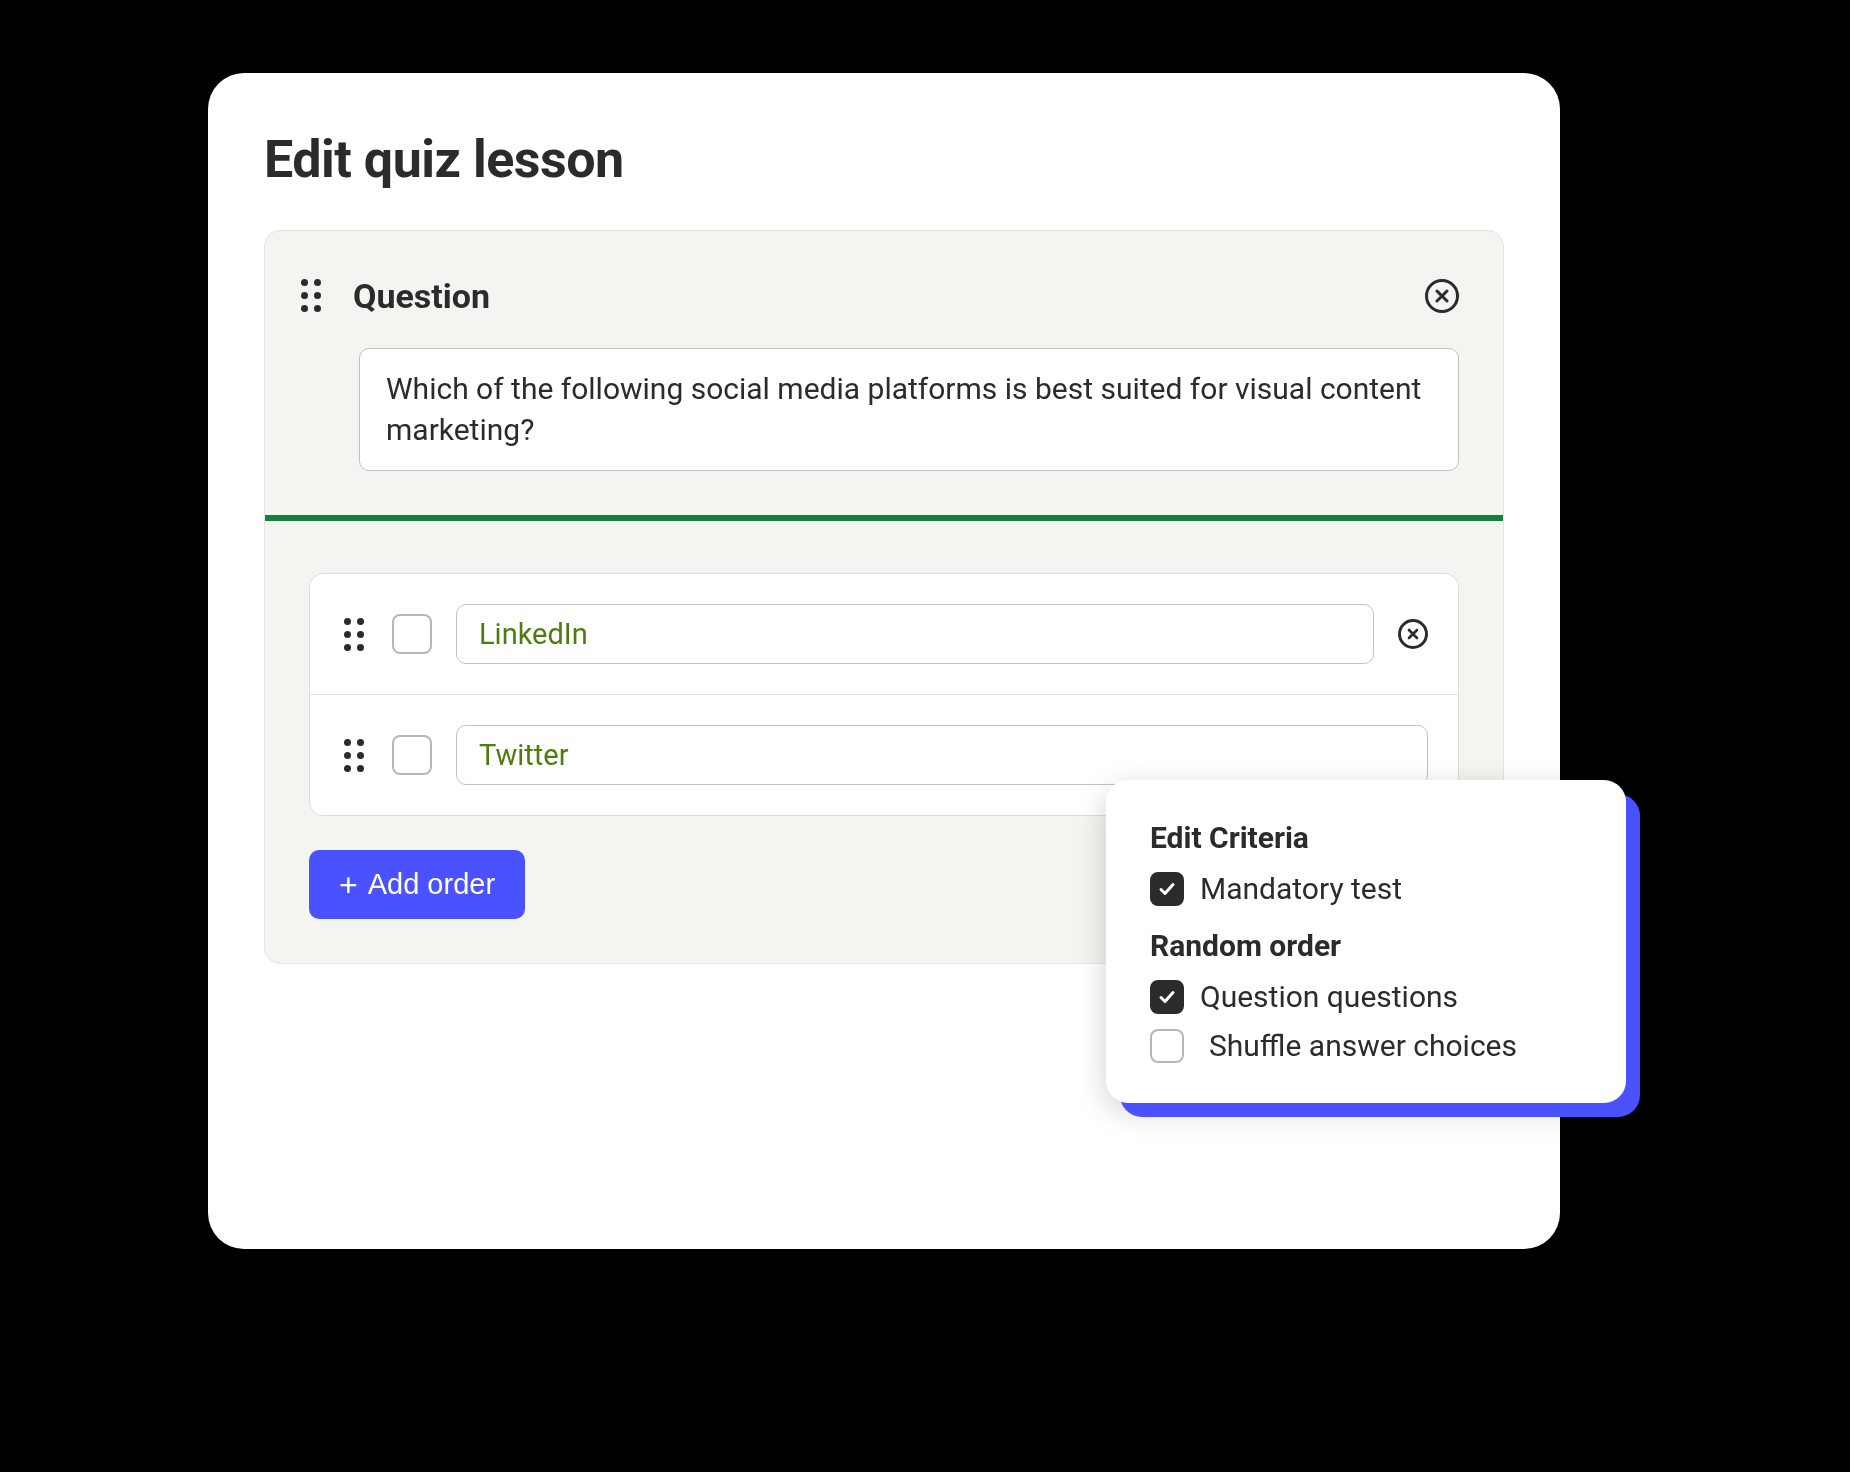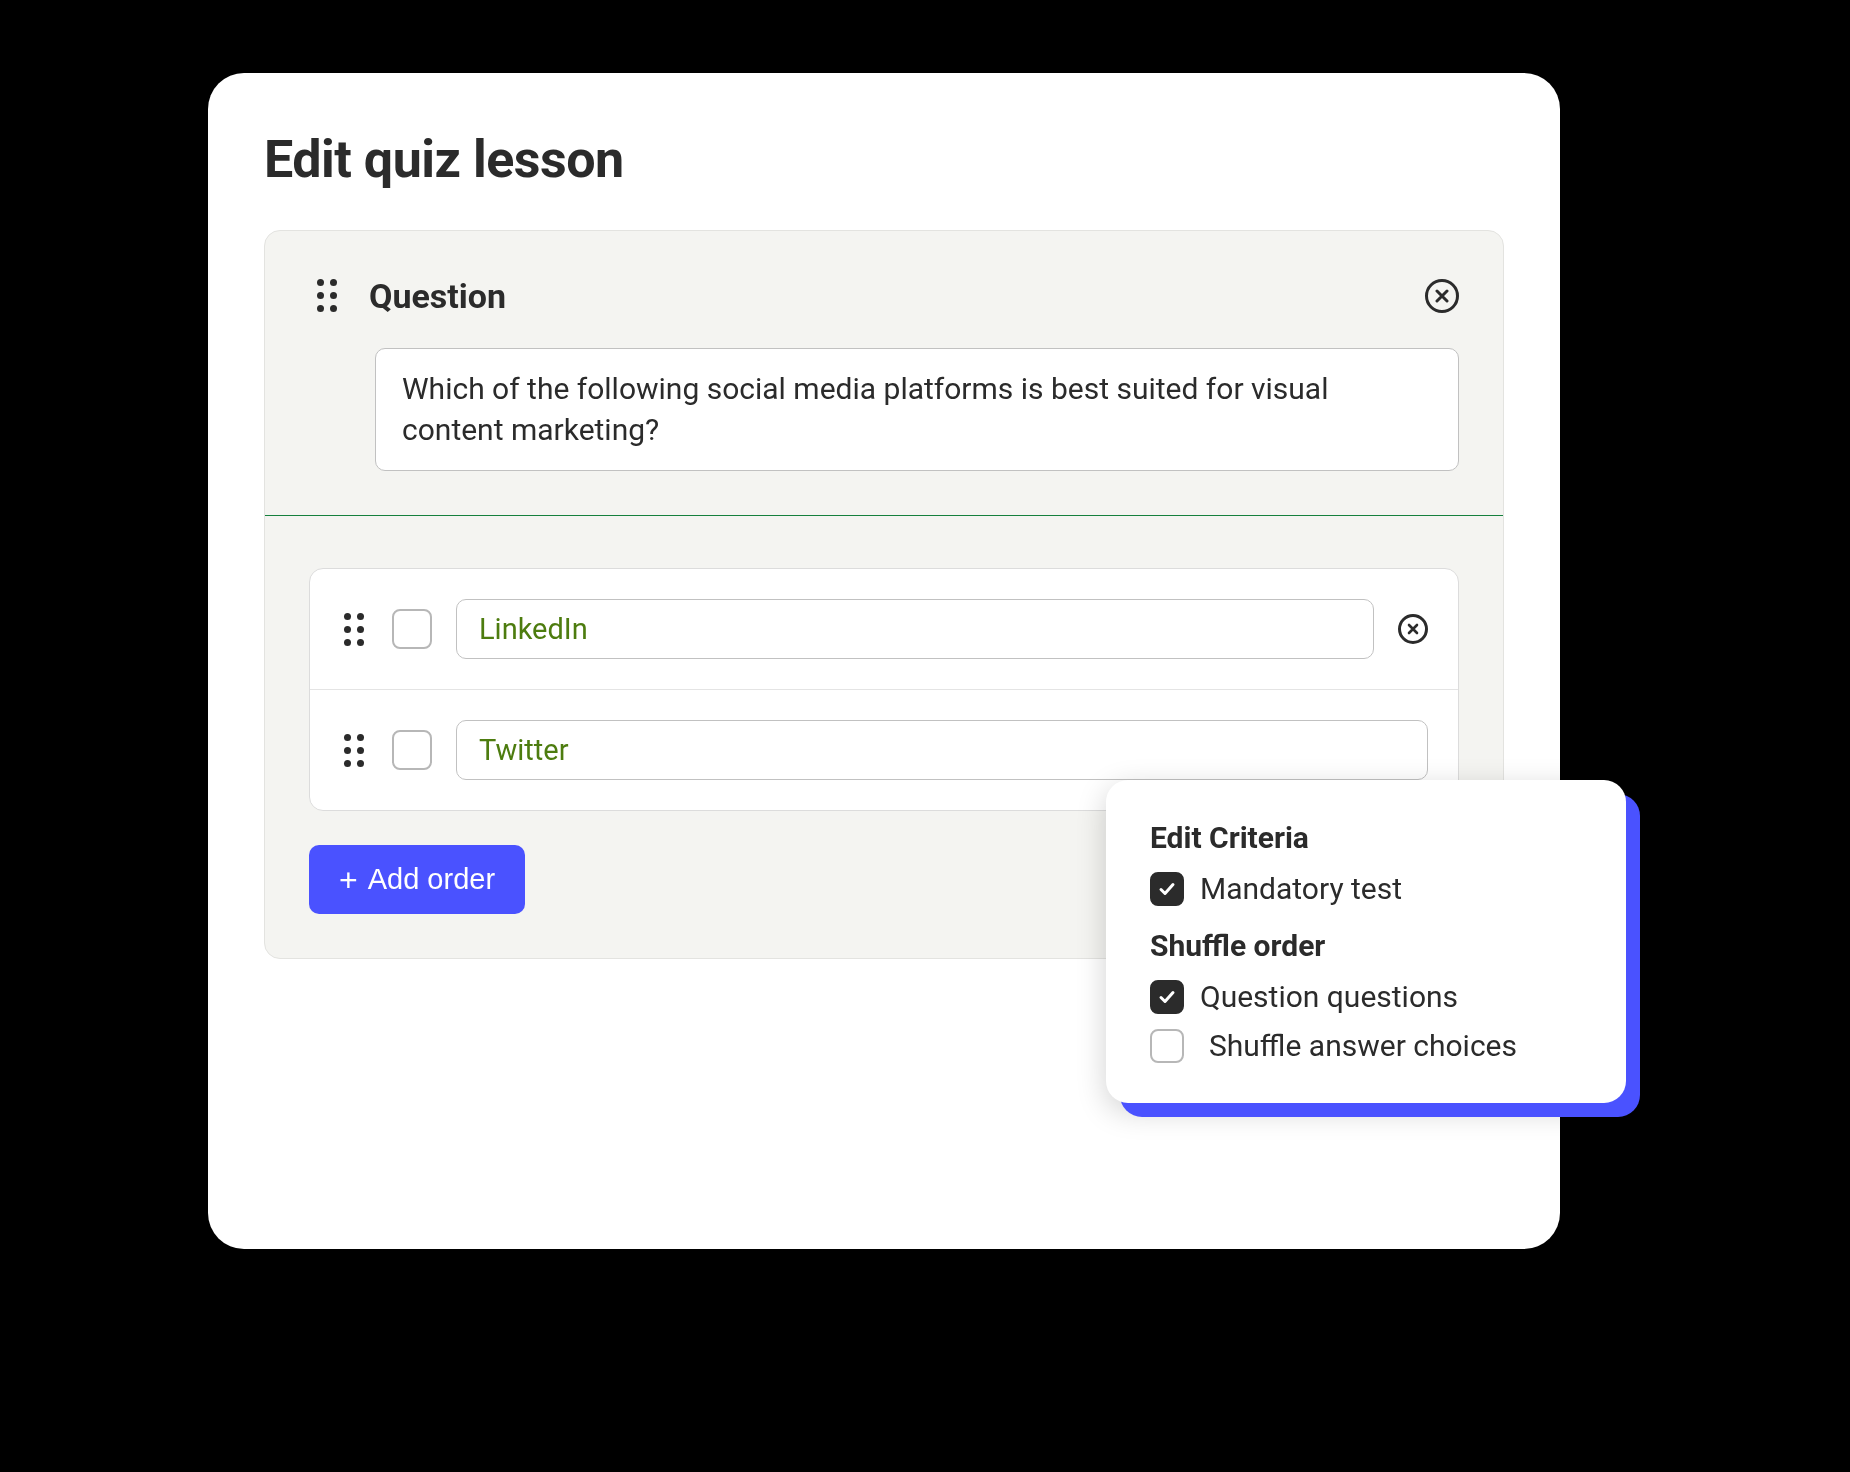--- a/index.html
+++ b/index.html
@@ -29,22 +29,22 @@
     letter-spacing: -0.5px;
   }
   .question-panel {
     margin: 0 56px;
     background: #f4f4f1;
     border: 1px solid #e3e3e0;
     border-radius: 16px;
     overflow: hidden;
   }
   .question-header {
-    padding: 44px 44px 40px 48px;
-    border-bottom: 1px solid #15803d;
+    padding: 44px 44px 40px 32px;
+    border-bottom: 6px solid #15803d;
   }
   .question-header-row {
     display: flex;
     align-items: center;
     gap: 28px;
   }
   .drag-handle {
     display: inline-flex;
     flex-direction: column;
     gap: 6px;
@@ -312,21 +312,21 @@
   <div class="criteria-title">Edit Criteria</div>
   <div class="criteria-row">
     <span class="crit-check checked">
       <svg width="18" height="18" viewBox="0 0 18 18">
           <path d="M3 9.5 L7 13.5 L15 4.5" stroke="#fff" stroke-width="3" fill="none" stroke-linecap="round" stroke-linejoin="round"></path>
         </svg>
     </span>
     <span class="crit-label">Mandatory test</span>
   </div>
 
-  <div class="criteria-title second">Shuffle order</div>
+  <div class="criteria-title second">Random order</div>
   <div class="criteria-row">
     <span class="crit-check checked">
       <svg width="18" height="18" viewBox="0 0 18 18">
           <path d="M3 9.5 L7 13.5 L15 4.5" stroke="#fff" stroke-width="3" fill="none" stroke-linecap="round" stroke-linejoin="round"></path>
         </svg>
     </span>
     <span class="crit-label">Question questions</span>
   </div>
   <div class="criteria-row">
     <span class="crit-check"></span>

